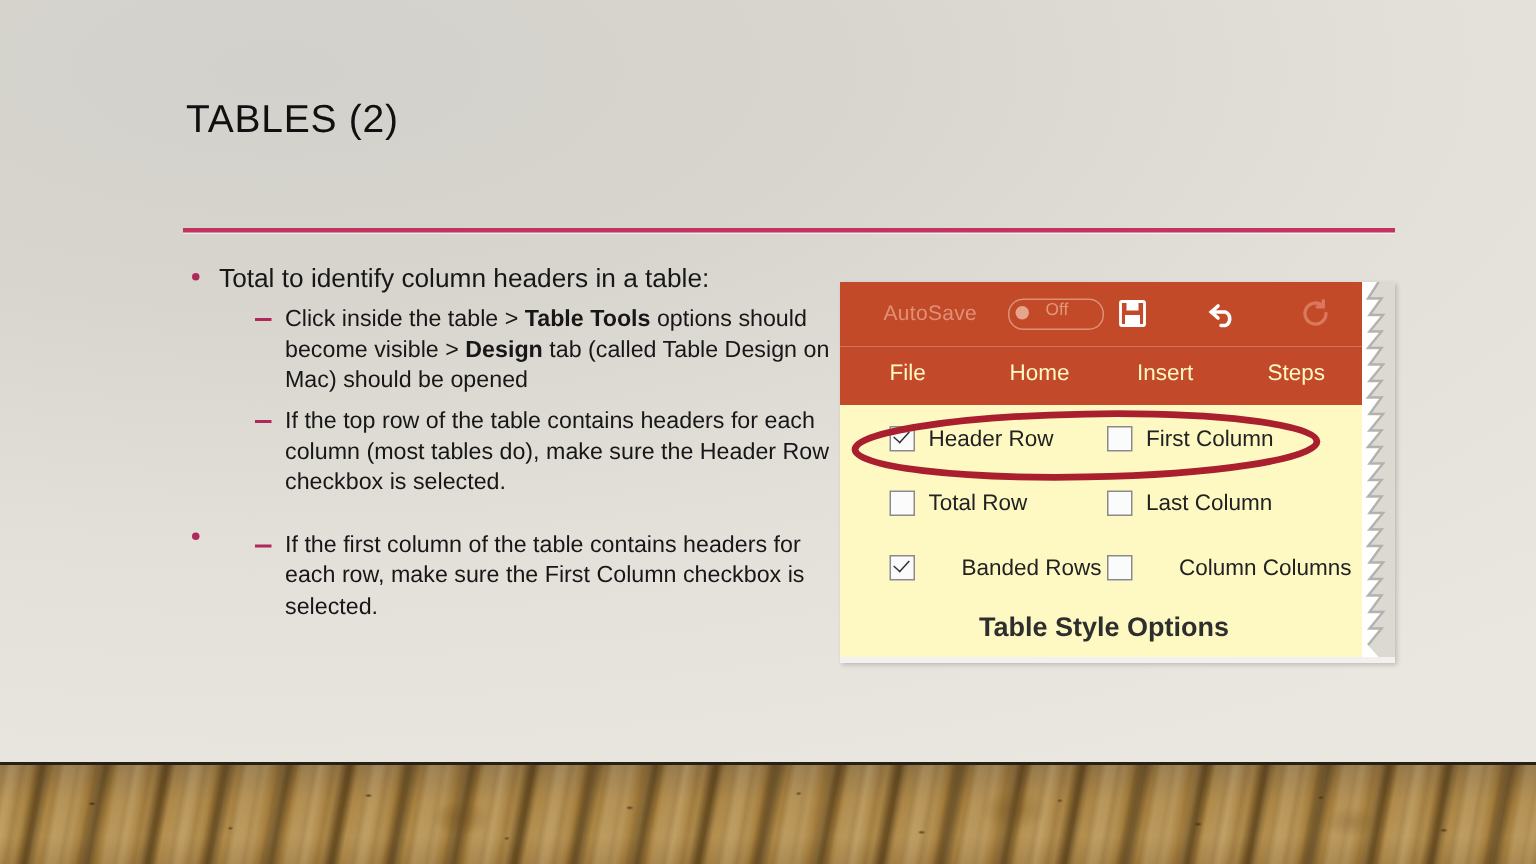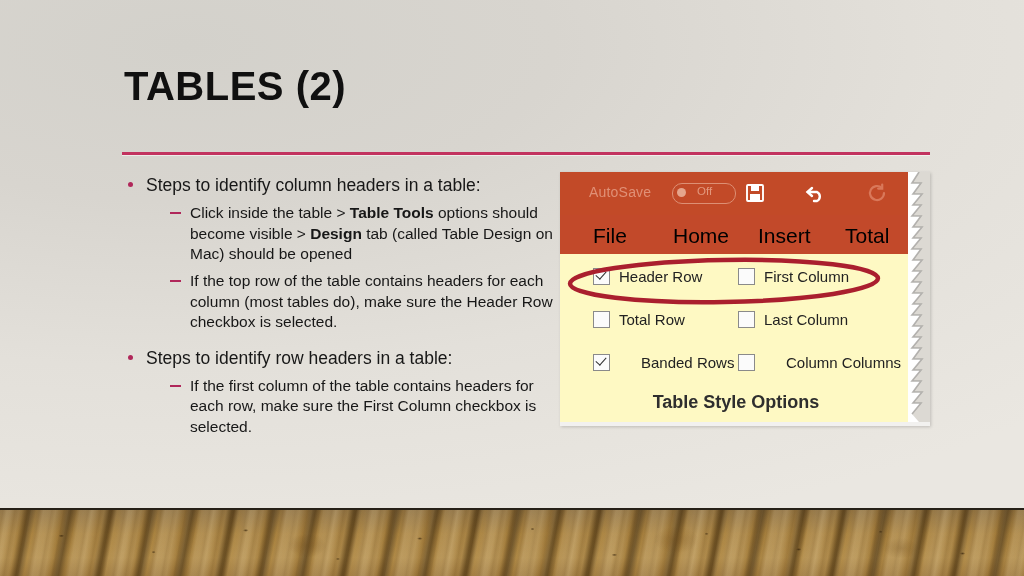--- a/index.html
+++ b/index.html
@@ -81,24 +81,24 @@
       radial-gradient(26px 16px at 30% 52%, rgba(108,74,28,.35), rgba(108,74,28,0) 75%),
       radial-gradient(30px 18px at 66% 44%, rgba(108,74,28,.3), rgba(108,74,28,0) 75%),
       radial-gradient(24px 14px at 88% 56%, rgba(108,74,28,.28), rgba(108,74,28,0) 75%);
   }
 
   
   #title {
     position: absolute;
     left: 124px;
     top: 64px;
-    font-size: 40px;
+    font-size: 26px;
     letter-spacing: 0.5px;
     color: #101010;
-    font-weight: 700;
+    font-weight: 400;
     white-space: nowrap;
   }
   #title-rule {
     position: absolute;
     left: 122px;
     top: 152px;
     width: 808px;
     height: 3px;
     background: #c2335f;
     box-shadow: 0 1px 0 rgba(255,255,255,.55);
@@ -144,21 +144,21 @@
     height: 2px;
     background: #b0275a;
   }
   .lvl2 b { font-weight: 700; }
   .group-gap { height: 14px; }
 
   
   #ppt-shot {
     position: absolute;
     left: 560px;
-    top: 172px;
+    top: 188px;
     width: 370px;
     height: 254px;
     background: #f2f1ef;
     box-shadow: 1px 1px 3px rgba(0,0,0,.18);
     overflow: hidden;
   }
   #ppt-qat {
     position: absolute;
     left: 0; top: 0;
     width: 352px;
@@ -206,22 +206,22 @@
     color: #ffffff;
   }
   .qat-icon svg { display: block; }
   #icon-save { left: 183px; }
   #icon-undo { left: 243px; }
   #icon-redo { left: 305px; color: #d9785a; }
 
   .ppt-tab {
     position: absolute;
     top: 9px;
-    font-size: 21px;
-    color: #000000;
+    font-size: 15px;
+    color: #fef9c3;
   }
   #tab-file   { left: 33px; }
   #tab-home   { left: 113px; }
   #tab-insert { left: 198px; }
   #tab-draw   { left: 285px; }
 
   
   #torn-edge {
     position: absolute;
     right: 0; top: 0;
@@ -287,38 +287,37 @@
 
 <div id="slide">
 
   <div id="title">TABLES (2)</div>
   <div id="title-rule"></div>
 
   <div id="body-col">
 
     <div class="lvl1">
       <span class="bullet"></span>
-      <span>Steps to identify column headers in a table:</span>
+      <span>Total to identify column headers in a table:</span>
     </div>
 
     <div class="lvl2">
       <span class="dash"></span>
       <span><span>Click inside the table &gt; </span><b>Table Tools</b><span> options should become visible &gt; </span><b>Design</b><span> tab (called Table Design on Mac) should be opened</span></span>
     </div>
 
     <div class="lvl2">
       <span class="dash"></span>
       <span><span>If the top row of the table contains headers for each column (most tables do), make sure the Header Row checkbox is selected.</span></span>
     </div>
 
     <div class="group-gap"></div>
 
     <div class="lvl1">
       <span class="bullet"></span>
-      <span>Steps to identify row headers in a table:</span>
     </div>
 
     <div class="lvl2">
       <span class="dash"></span>
       <span><span>If the first column of the table contains headers for each row, make sure the First Column checkbox is selected.</span></span>
     </div>
 
   </div>
 
   <div id="ppt-shot">
@@ -350,21 +349,21 @@
           <path d="M19 12 a7 7 0 1 1 -2.1 -5"></path>
           <path d="M17.2 3.5 L17.2 7.6 L13.1 7.6"></path>
         </svg>
       </span>
     </div>
 
     <div id="ppt-tabs">
       <span class="ppt-tab" id="tab-file">File</span>
       <span class="ppt-tab" id="tab-home">Home</span>
       <span class="ppt-tab" id="tab-insert">Insert</span>
-      <span class="ppt-tab" id="tab-draw">Total</span>
+      <span class="ppt-tab" id="tab-draw">Steps</span>
     </div>
 
     <div id="opt-panel">
 
       <div class="opt col-a row-1">
         <span class="cb checked"></span>
         <span>Header Row</span>
       </div>
       <div class="opt col-b row-1">
         <span class="cb"></span>

